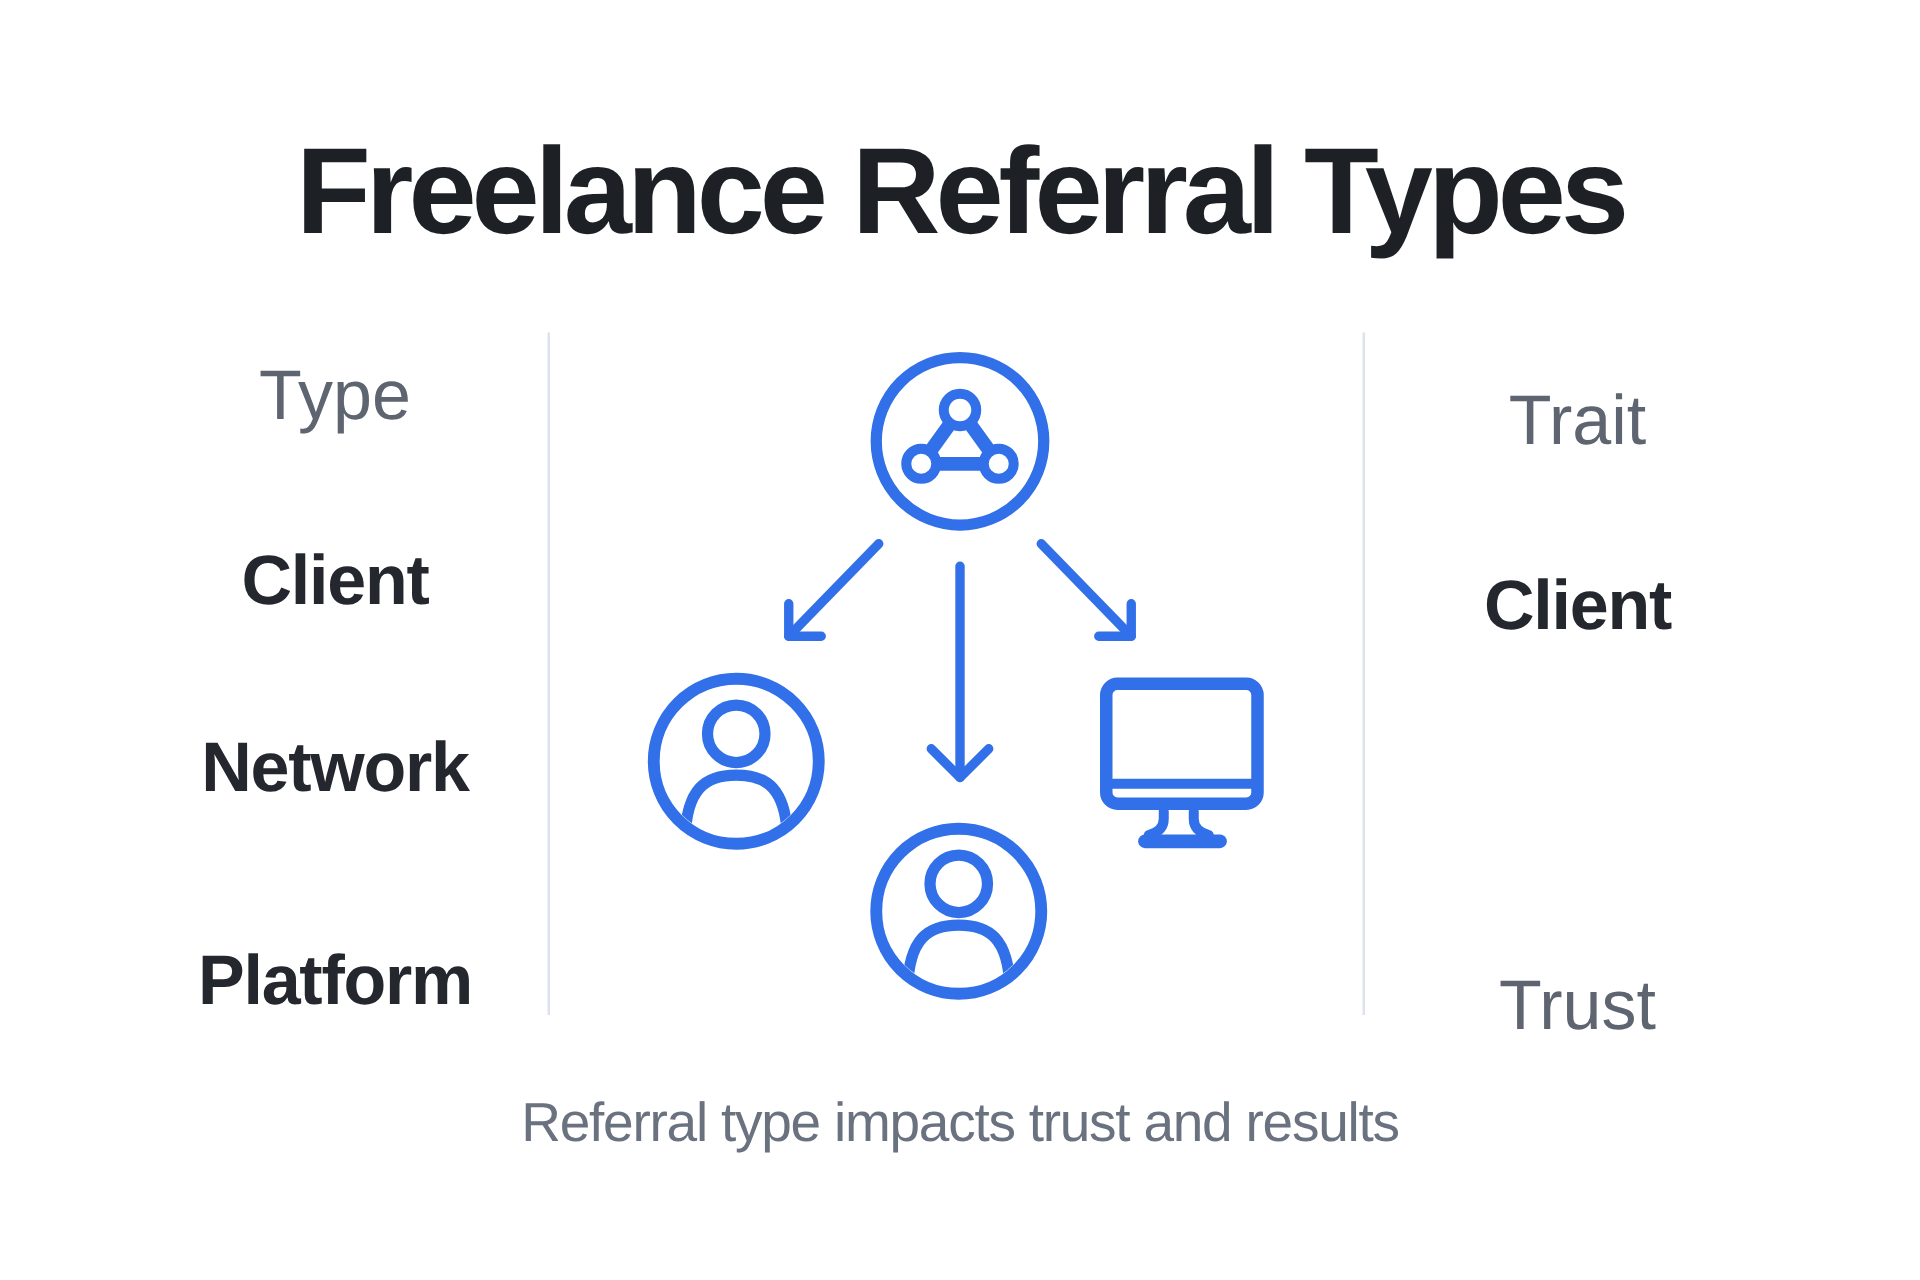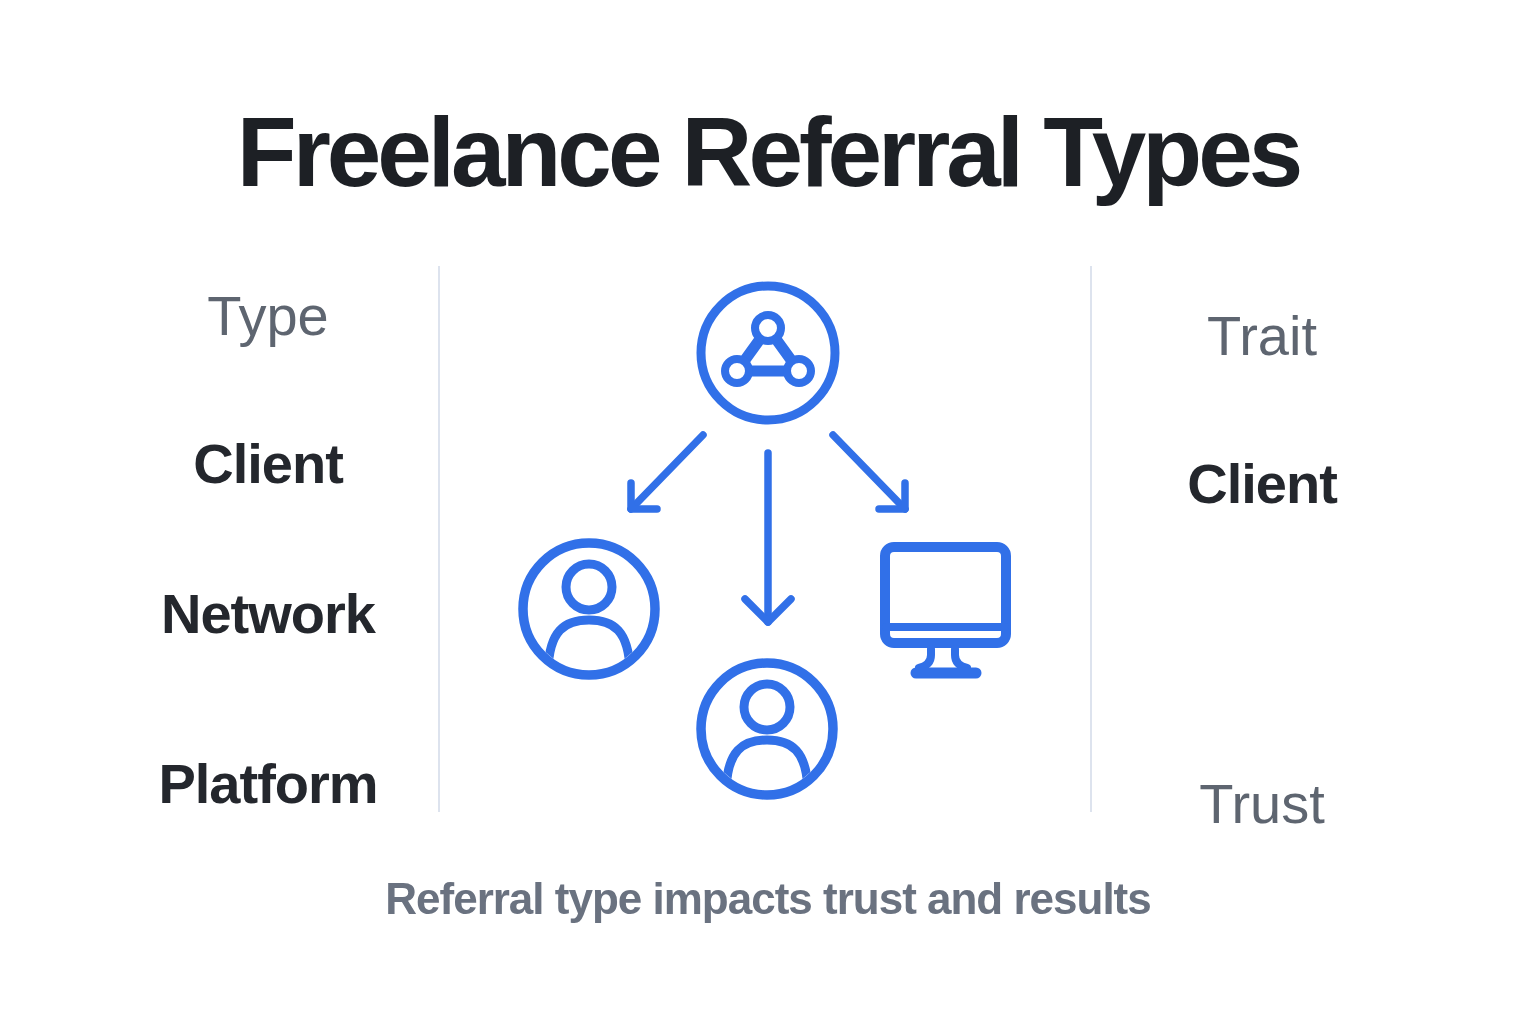--- a/index.html
+++ b/index.html
@@ -72,21 +72,21 @@
     height: 562px;
     color: var(--accent-blue);
   }
   .caption {
     position: absolute;
     top: 899px;
     left: 768px;
     transform: translate(-50%, -50%);
     white-space: nowrap;
     font-size: 44px;
-    font-weight: 700;
+    font-weight: 400;
     letter-spacing: -1px;
     color: var(--caption-text);
   }
 </style>
 </head>
 <body>
 
 <div class="canvas">
 
   <h1 class="title">Freelance Referral Types</h1>

